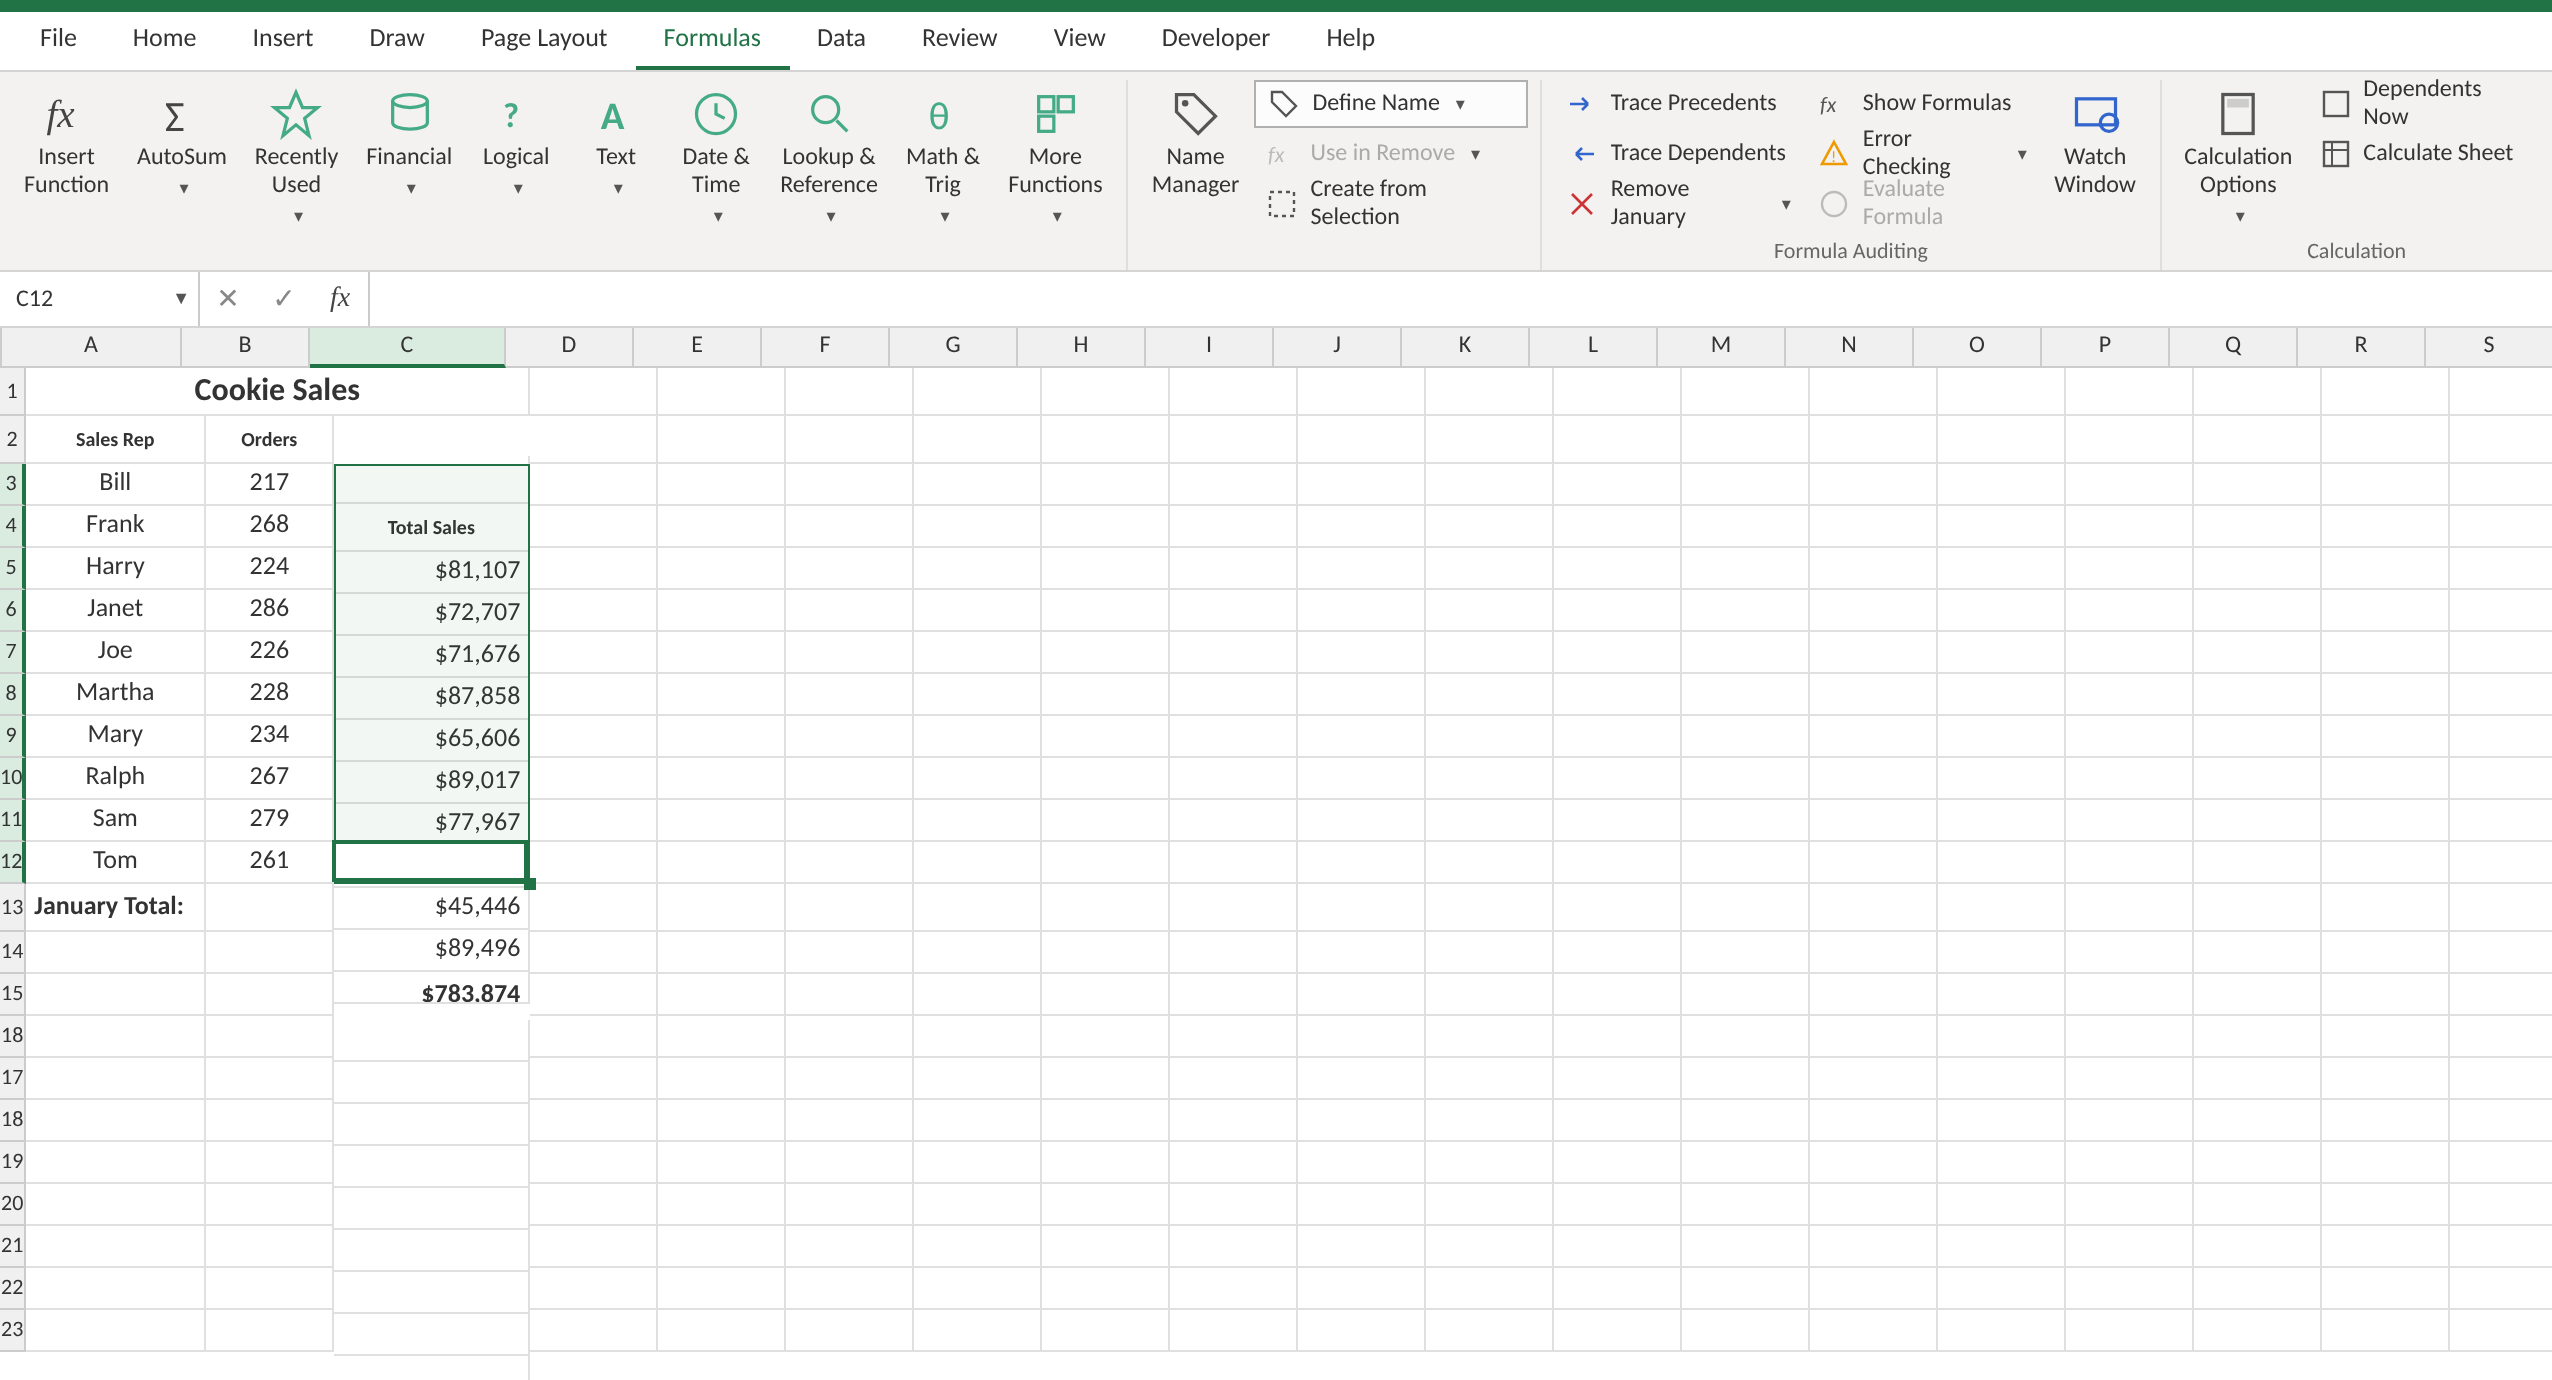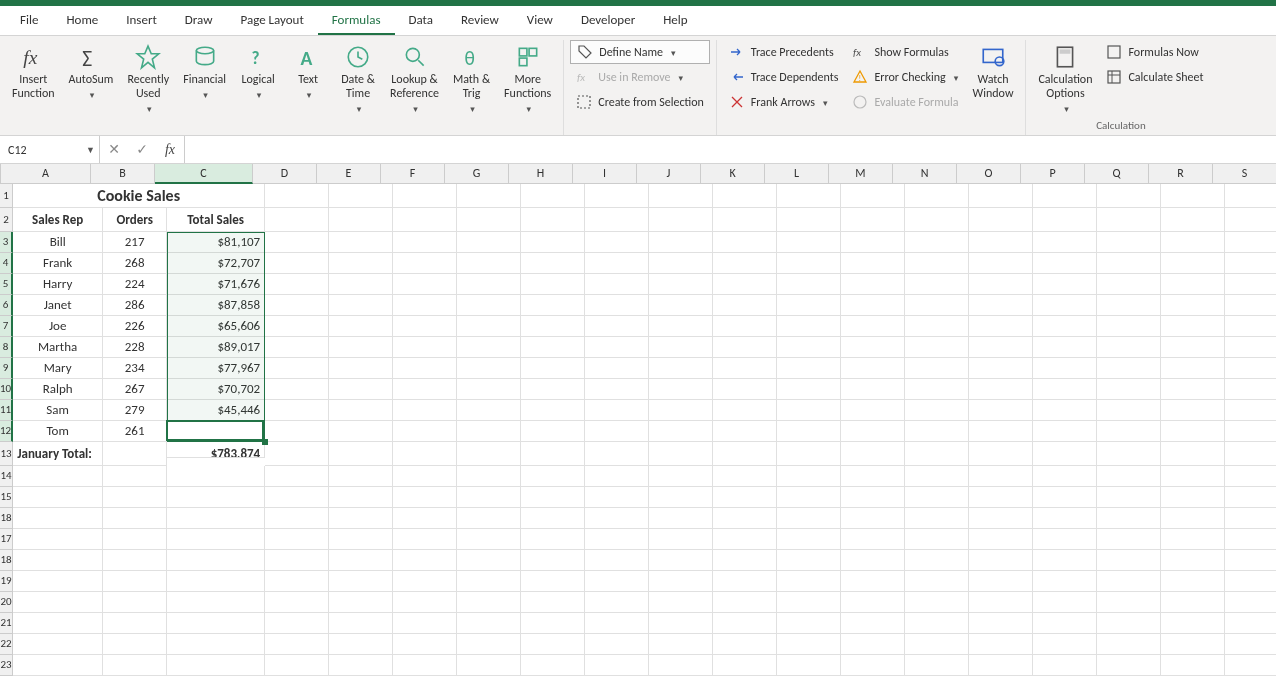--- a/index.html
+++ b/index.html
@@ -197,21 +197,21 @@
     padding: 0 4px;
     overflow: hidden;
     white-space: nowrap;
     background: #fff;
     font-family: Calibri, sans-serif;
   }
   .c-center { text-align: center; }
   .c-right { text-align: right; }
   .c-bold { font-weight: 700; }
   .c-title { font-size: 16px; font-weight: 700; text-align: center; }
-  .c-hdr { font-size: 13px; font-weight: 700; text-align: center;}
+  .c-hdr { font-size: 10px; font-weight: 700; text-align: center;}
   .sel-range {
     position: absolute;
     border: 1px solid #217346;
     background: rgba(33,115,70,0.06);
     pointer-events: none;
   }
   .active-cell {
     position: absolute;
     border: 2px solid #217346;
     background: #fff;
@@ -220,21 +220,21 @@
   .fill-handle {
     position: absolute;
     width: 6px; height: 6px;
     background: #217346;
     pointer-events: none;
   }
 
   
   .cw-A { width: 90px; }
   .cw-B { width: 64px; }
-  .cw-C { width: 98px; }
+  .cw-C { width: 98px; margin-top: 44px; }
   .cw-std { width: 64px; }
 
 </style>
 </head>
 <body>
 
 <div class="titlebar-strip"></div>
 
 <div class="menu-tabs" id="menu-tabs">
     <div class="menu-tab file">File</div>
@@ -332,20 +332,28 @@
           </svg>
         <span style="white-space:pre-line;">More
 Functions</span>
         <span class="chev">▾</span>
       </div>
     </div>
   </div>
 
   <div class="ribbon-group">
     <div class="ribbon-group-body">
+      <div class="big-btn">
+        <svg viewBox="0 0 24 24">
+            <path d="M3 3h8l10 10-8 8L3 11V3z" fill="none" stroke="#555" stroke-width="1.5"></path>
+            <circle cx="7" cy="7" r="1.5" fill="#555"></circle>
+          </svg>
+        <span style="white-space:pre-line;">Name
+Manager</span>
+      </div>
       <div class="stack">
         <div class="small-btn highlight">
           <svg viewBox="0 0 16 16">
               <path d="M2 2h5l7 7-5 5-7-7V2z" fill="none" stroke="#555" stroke-width="1.2"></path>
             </svg>
           <span>Define Name</span>
           <span class="chev">▾</span>
         </div>
         <div class="small-btn disabled">
           <svg viewBox="0 0 16 16">
@@ -376,21 +384,21 @@
         <div class="small-btn">
           <svg viewBox="0 0 16 16">
               <path d="M14 8H5m0 0l3-3M5 8l3 3" stroke="#36c" stroke-width="1.3" fill="none"></path>
             </svg>
           <span>Trace Dependents</span>
         </div>
         <div class="small-btn">
           <svg viewBox="0 0 16 16">
               <path d="M3 3l10 10M13 3L3 13" stroke="#c33" stroke-width="1.3"></path>
             </svg>
-          <span>Frank Arrows</span>
+          <span>Remove January</span>
           <span class="chev">▾</span>
         </div>
       </div>
       <div class="stack">
         <div class="small-btn">
           <svg viewBox="0 0 16 16">
               <text x="1" y="12" font-size="11" font-style="italic" fill="#555">fx</text>
             </svg>
           <span>Show Formulas</span>
         </div>
@@ -411,39 +419,40 @@
       </div>
       <div class="big-btn">
         <svg viewBox="0 0 24 24">
             <rect x="3" y="5" width="18" height="12" fill="none" stroke="#36c" stroke-width="1.5"></rect>
             <circle cx="18" cy="16" r="4" fill="none" stroke="#36c" stroke-width="1.5"></circle>
           </svg>
         <span style="white-space:pre-line;">Watch
 Window</span>
       </div>
     </div>
+    <div class="ribbon-group-label">Formula Auditing</div>
   </div>
 
   <div class="ribbon-group" style="border-right:none;">
     <div class="ribbon-group-body">
       <div class="big-btn">
         <svg viewBox="0 0 24 24">
             <rect x="5" y="3" width="14" height="18" fill="none" stroke="#555" stroke-width="1.5"></rect>
             <rect x="7" y="5" width="10" height="4" fill="#ccc"></rect>
           </svg>
         <span style="white-space:pre-line;">Calculation
 Options</span>
         <span class="chev">▾</span>
       </div>
       <div class="stack" style="justify-content:center;">
         <div class="small-btn">
           <svg viewBox="0 0 16 16">
               <rect x="2" y="2" width="12" height="12" fill="none" stroke="#555" stroke-width="1.2"></rect>
             </svg>
-          <span>Formulas Now</span>
+          <span>Dependents Now</span>
         </div>
         <div class="small-btn">
           <svg viewBox="0 0 16 16">
               <rect x="2" y="2" width="12" height="12" fill="none" stroke="#555" stroke-width="1.2"></rect>
               <path d="M2 6h12M6 2v12" stroke="#555" stroke-width="1"></path>
             </svg>
           <span>Calculate Sheet</span>
         </div>
       </div>
     </div>

